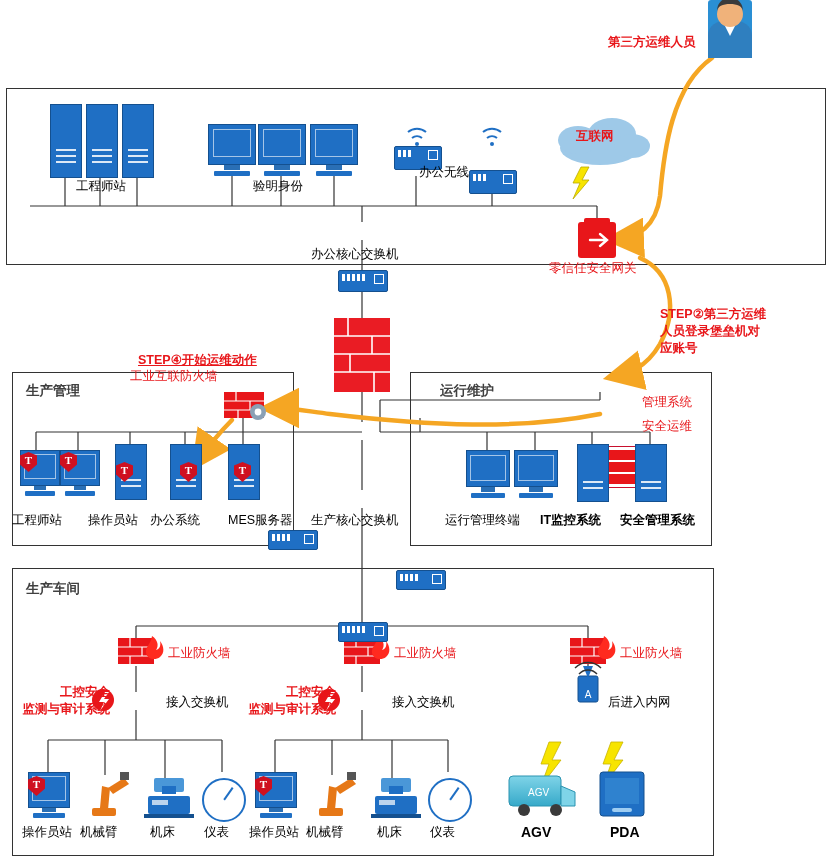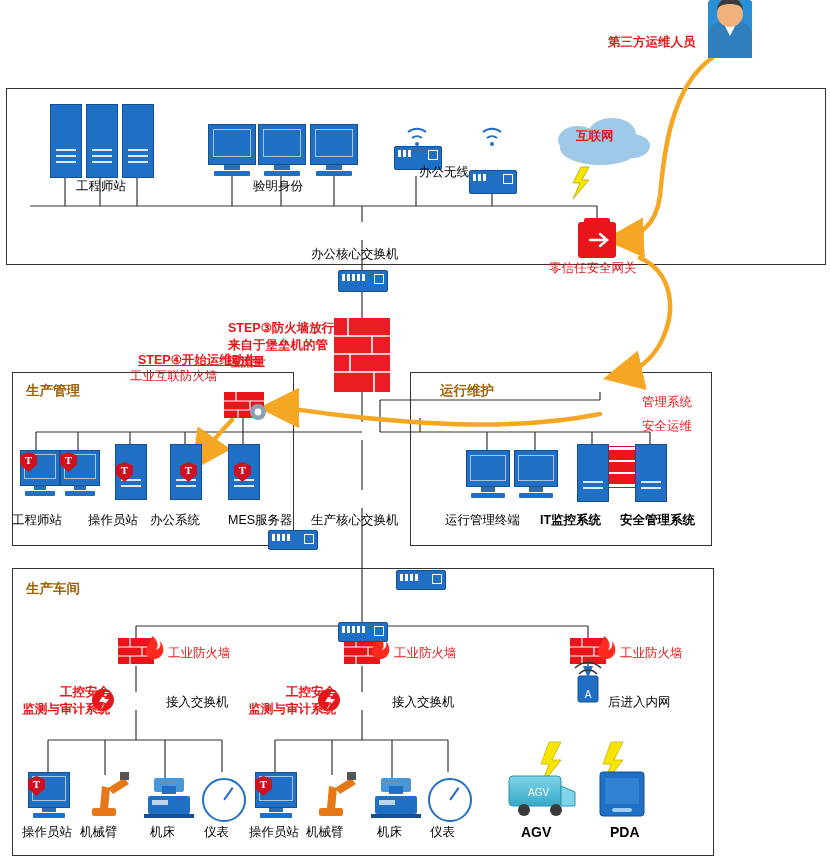--- a/index.html
+++ b/index.html
@@ -3,21 +3,21 @@
 <meta charset="utf-8">
 <style>
   html,body{margin:0;padding:0;background:#fff;}
   body{width:830px;height:862px;position:relative;font-family:"Liberation Sans",sans-serif;overflow:hidden;}
   #canvas{position:absolute;left:0;top:0;width:830px;height:862px;}
   .lbl{position:absolute;font-size:12.5px;color:#000;white-space:nowrap;}
   .lbl.b{font-weight:bold;}
   .red{color:#e8161a;}
   .redb{color:#e8161a;font-weight:bold;}
   .zone{position:absolute;border:1px solid #333;background:#fff;}
-  .ztitle{position:absolute;font-size:13.5px;font-weight:bold;color:#a16207;}
+  .ztitle{position:absolute;font-size:13.5px;font-weight:bold;color:#404040;}
   .svgwrap{position:absolute;left:0;top:0;width:830px;height:862px;pointer-events:none;}
   .node{position:absolute;}
   
   .tower{background:#1f6fc4;border:1px solid #14508f;}
   .tower .ln{position:absolute;left:18%;width:64%;height:2px;background:#fff;opacity:.85;}
   
   .mon{position:absolute;}
   .mon .scr{position:absolute;left:0;top:0;right:0;bottom:22%;background:#1f6fc4;border:1px solid #14508f;}
   .mon .scr:after{content:"";position:absolute;left:8%;top:10%;right:8%;bottom:16%;border:1px solid rgba(255,255,255,.6);}
   .mon .std{position:absolute;left:34%;right:34%;bottom:12%;height:10%;background:#2a6fb5;}
@@ -355,26 +355,26 @@
       </span>
       <span class="sq"></span>
   </div>
   <div class="lbl" style="left:311px;top:246px;">办公核心交换机</div>
 
   <div class="lbl red" style="left:549px;top:260px;text-align:right;">零信任安全网关</div>
 
   <div class="lbl redb" style="left:608px;top:34px;">第三方运维人员</div>
 
 
-
-  <div class="node" style="left:228px;top:320px;width:130px;">
-    <div class="lbl redb" style="position:static;">STEP③防火墙放行</div>
-    <div class="lbl redb" style="position:static;">来自于堡垒机的管</div>
-    <div class="lbl redb" style="position:static;">理流量</div>
-  </div>
+  <div class="node" style="left:660px;top:306px;width:150px;">
+    <div class="lbl redb" style="position:static;">STEP②第三方运维</div>
+    <div class="lbl redb" style="position:static;">人员登录堡垒机对</div>
+    <div class="lbl redb" style="position:static;">应账号</div>
+  </div>
+
 
   <div class="lbl redb" style="left:138px;top:352px;text-decoration:underline;">STEP④开始运维动作</div>
 
   <div class="node rs" style="left:600px;top:376px;width:38px;height:40px;">
     <span class="b" style="top:3px;"></span>
       <span class="b" style="top:15px;"></span>
       <span class="b" style="top:27px;"></span>
   </div>
   <div class="lbl red" style="left:642px;top:378px;margin-top:40px;">安全运维</div>
   <div class="lbl red" style="left:642px;top:394px;">管理系统</div>

